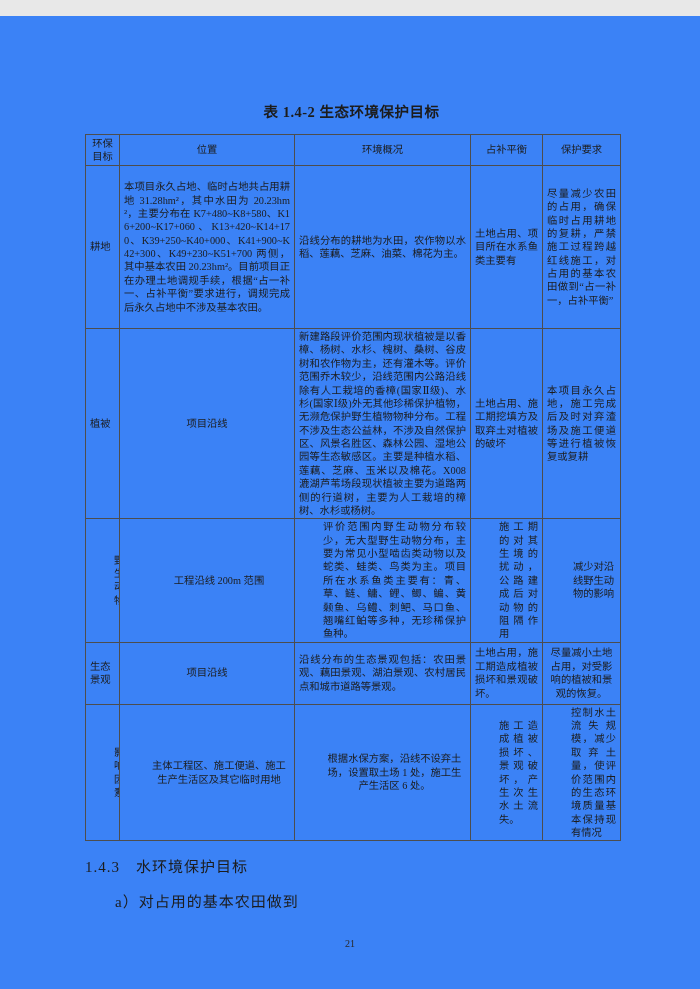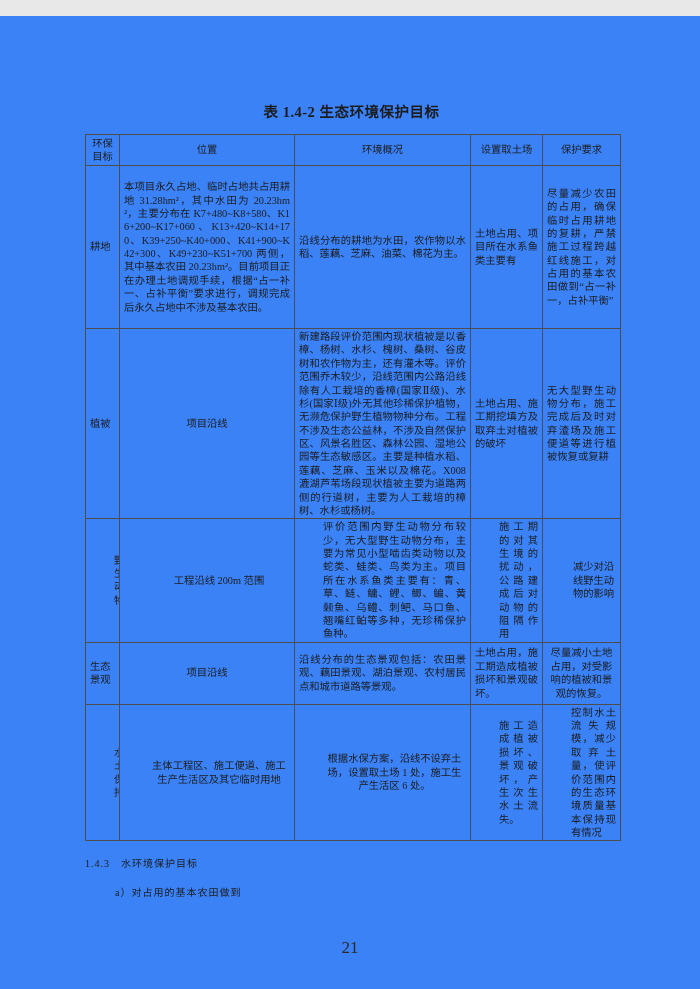--- a/index.html
+++ b/index.html
@@ -30,30 +30,30 @@
   .c-imp    { width:72px; }
   .c-req    { width:78px; }
   td.center { text-align:center; }
   td.just   { text-align:justify; text-justify:inter-character; }
   tr.r1 td { height:163px; }
   tr.r2 td { height:151px; }
   tr.r3 td { height:95px;padding-left:28px;  }
   tr.r4 td { height:62px;  }
   tr.r5 td { height:92px;padding-left:28px;  }
   td.tgt { text-align:left; }
-  .sect { margin-top:14px; font-size:10px; }
+  .sect { margin-top:14px; font-size:15px; }
   .sect-heading { letter-spacing:1px; }
   .sect-sub { margin-top:14px; margin-left:30px; letter-spacing:1px; }
   .sect-para {
     margin-top:12px; text-indent:28px; line-height:34px;
     text-align:justify; text-justify:inter-character; letter-spacing:1.5px;
   }
   .page-number {
     position:absolute; left:0; right:0; top:922px;
-    text-align:center; font-size:17px; color:#2a2a2a;
+    text-align:center; font-size:10px; color:#2a2a2a;
   }
 </style>
 </head>
 <body>
 
 <div class="page">
   <div class="content">
 
     <div class="doc-title">表 1.4-2 生态环境保护目标</div>
 
@@ -63,55 +63,55 @@
           <col class="c-loc">
           <col class="c-over">
           <col class="c-imp">
           <col class="c-req">
       </colgroup>
       <thead>
         <tr>
           <th>环保目标</th>
           <th>位置</th>
           <th>环境概况</th>
-          <th>设置取土场</th>
+          <th>占补平衡</th>
           <th>保护要求</th>
         </tr>
       </thead>
       <tbody>
         <tr class="r1">
           <td class="tgt">耕地</td>
           <td class="just">本项目永久占地、临时占地共占用耕地 31.28hm²，其中水田为 20.23hm²，主要分布在 K7+480~K8+580、K16+200~K17+060、K13+420~K14+170、K39+250~K40+000、K41+900~K42+300、K49+230~K51+700 两侧，其中基本农田 20.23hm²。目前项目正在办理土地调规手续，根据“占一补一、占补平衡”要求进行，调规完成后永久占地中不涉及基本农田。</td>
           <td class="just">沿线分布的耕地为水田，农作物以水稻、莲藕、芝麻、油菜、棉花为主。</td>
           <td class="just">土地占用、项目所在水系鱼类主要有</td>
           <td class="just">尽量减少农田的占用，确保临时占用耕地的复耕，严禁施工过程跨越红线施工，对占用的基本农田做到“占一补一，占补平衡”</td>
         </tr>
         <tr class="r2">
           <td class="tgt">植被</td>
           <td class="center">项目沿线</td>
           <td class="just">新建路段评价范围内现状植被是以香樟、杨树、水杉、槐树、桑树、谷皮树和农作物为主，还有灌木等。评价范围乔木较少，沿线范围内公路沿线除有人工栽培的香樟(国家Ⅱ级)、水杉(国家Ⅰ级)外无其他珍稀保护植物，无濒危保护野生植物物种分布。工程不涉及生态公益林，不涉及自然保护区、风景名胜区、森林公园、湿地公园等生态敏感区。主要是种植水稻、莲藕、芝麻、玉米以及棉花。X008 漉湖芦苇场段现状植被主要为道路两侧的行道树，主要为人工栽培的樟树、水杉或杨树。</td>
           <td class="just">土地占用、施工期挖填方及取弃土对植被的破坏</td>
-          <td class="just">无大型野生动物分布，施工完成后及时对弃渣场及施工便道等进行植被恢复或复耕</td>
+          <td class="just">本项目永久占地，施工完成后及时对弃渣场及施工便道等进行植被恢复或复耕</td>
         </tr>
         <tr class="r3">
           <td class="tgt">野生动物</td>
           <td class="center">工程沿线 200m 范围</td>
           <td class="just">评价范围内野生动物分布较少，无大型野生动物分布，主要为常见小型啮齿类动物以及蛇类、蛙类、鸟类为主。项目所在水系鱼类主要有：青、草、鲢、鳙、鲤、鲫、鳊、黄颡鱼、乌鳢、刺鲃、马口鱼、翘嘴红鲌等多种，无珍稀保护鱼种。</td>
           <td class="just">施工期的对其生境的扰动，公路建成后对动物的阻隔作用</td>
           <td class="center">减少对沿线野生动物的影响</td>
         </tr>
         <tr class="r4">
           <td class="tgt">生态景观</td>
           <td class="center">项目沿线</td>
           <td class="just">沿线分布的生态景观包括：农田景观、藕田景观、湖泊景观、农村居民点和城市道路等景观。</td>
           <td class="just">土地占用，施工期造成植被损坏和景观破坏。</td>
           <td class="center">尽量减小土地占用，对受影响的植被和景观的恢复。</td>
         </tr>
         <tr class="r5">
-          <td class="tgt">水土保持</td>
+          <td class="tgt">影响因素</td>
           <td class="center">主体工程区、施工便道、施工生产生活区及其它临时用地</td>
           <td class="center">根据水保方案，沿线不设弃土场，设置取土场 1 处，施工生产生活区 6 处。</td>
           <td class="just">施工造成植被损坏、景观破坏，产生次生水土流失。</td>
           <td class="just">控制水土流失规模，减少取弃土量，使评价范围内的生态环境质量基本保持现有情况</td>
         </tr>
       </tbody>
     </table>
 
     <div class="sect sect-heading">1.4.3　水环境保护目标</div>
     <div class="sect sect-sub">a）对占用的基本农田做到</div>

